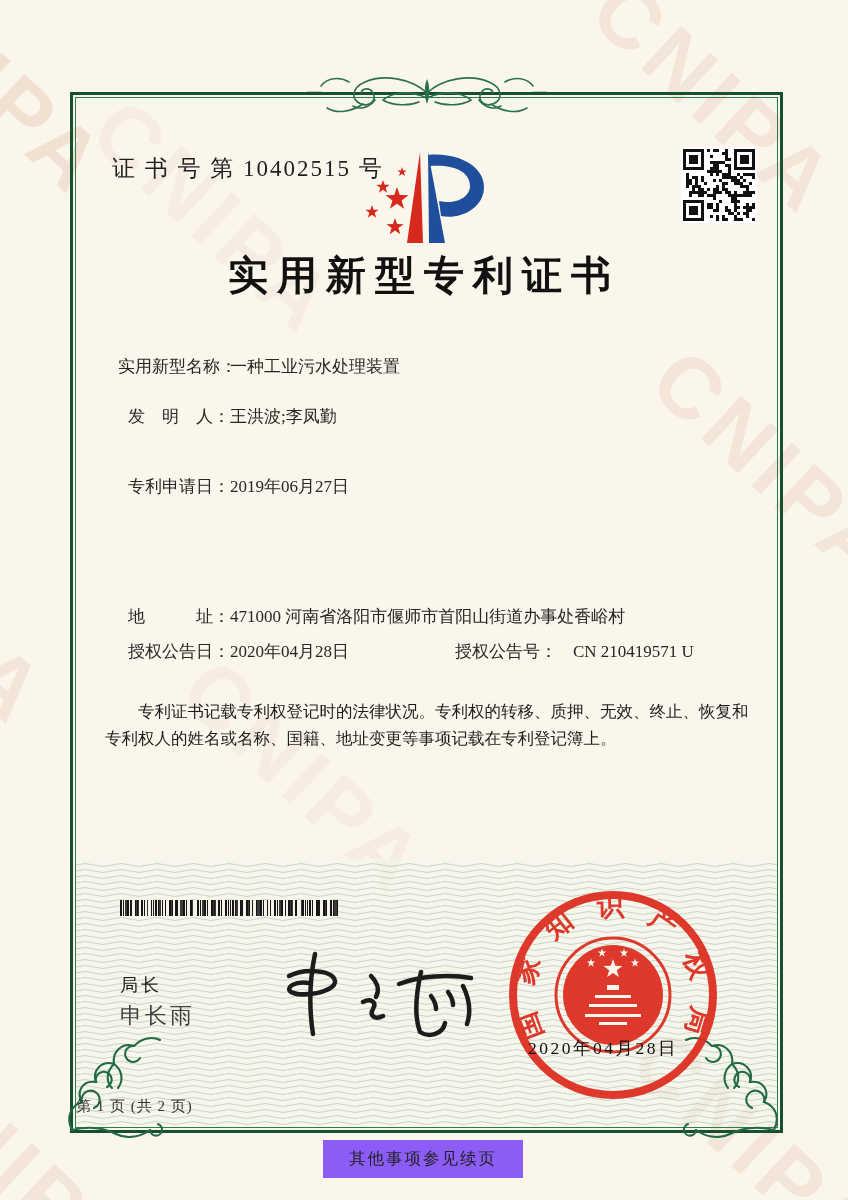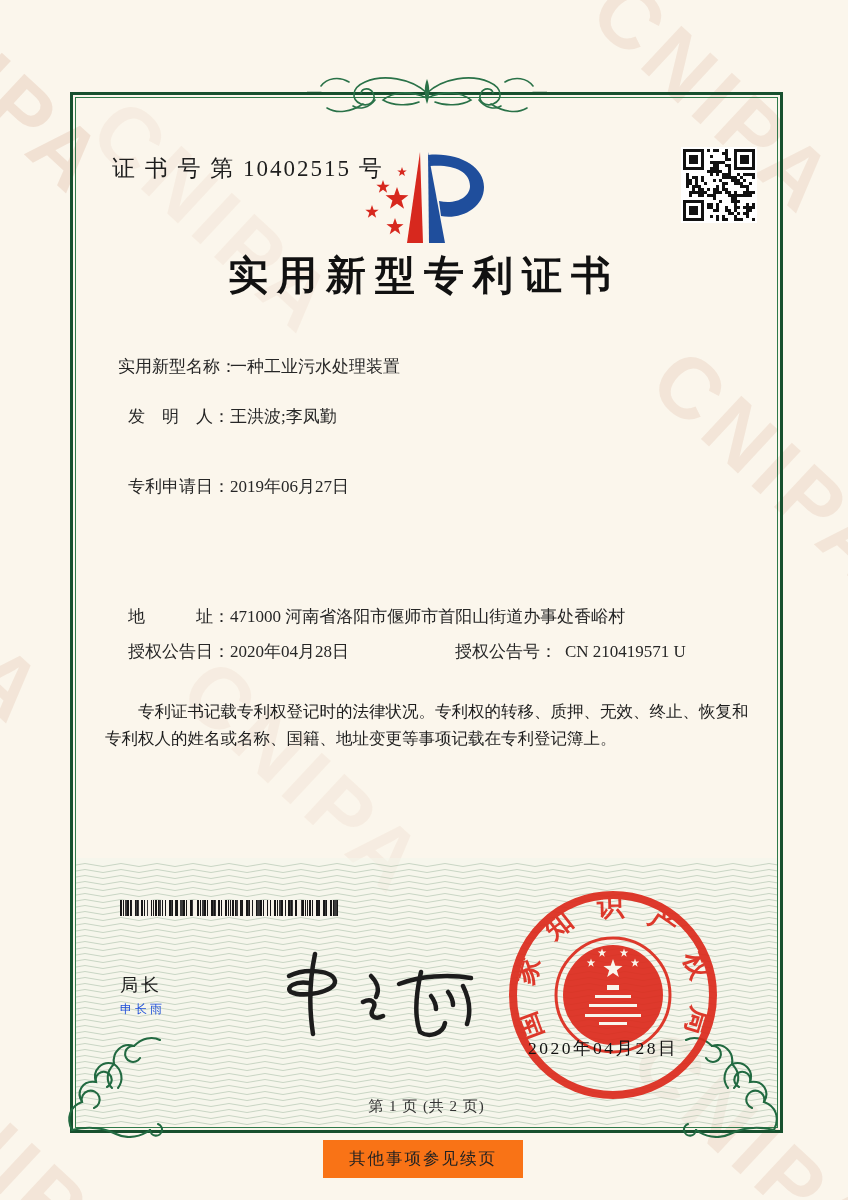--- a/index.html
+++ b/index.html
@@ -13,35 +13,35 @@
   .frame-inner{position:absolute;left:2px;top:2px;right:2px;bottom:2px;border:1px solid #2e7a4a;}
   .guil{position:absolute;left:76px;top:858px;width:701px;height:267px;z-index:2;}
   .orn{position:absolute;z-index:3;}
   .content{position:absolute;z-index:4;}
   .cert-no{left:112px;top:153px;font-size:23px;letter-spacing:2px;color:#1e1e1e;}
   .title{left:0;top:248px;width:848px;text-align:center;font-size:40px;font-weight:bold;
          letter-spacing:9px;color:#111;}
   .frow{left:118px;font-size:17px;color:#262626;white-space:nowrap;text-align:right;}
   .frow .lab{display:inline-block;width:112px;}
   .grant2{position:absolute;left:337px;top:0;white-space:nowrap;}
-  .grant2 .lab{width:auto;margin-right:8px;}
+  .grant2 .lab{width:auto;margin-right:16px;}
   .bodytext{left:105px;top:699px;width:648px;font-size:16.5px;line-height:26.5px;color:#1d1d1d;}
   .bodytext p{margin:0;text-indent:2em;}
   .barcode{left:120px;top:900px;width:218px;height:16px;background-color:#f6f2e8;
     background-image:
       repeating-linear-gradient(90deg,rgba(246,242,232,0) 0 13px,#f6f2e8 13px 15px),
       repeating-linear-gradient(90deg,#161616 0 2px,rgba(0,0,0,0) 2px 3px,#161616 3px 4px,rgba(0,0,0,0) 4px 7px),
       repeating-linear-gradient(90deg,#1d1d1d 0 1px,rgba(0,0,0,0) 1px 5px,#3a3a3a 5px 8px,rgba(0,0,0,0) 8px 11px);}
   .director-t{left:120px;top:966px;font-size:18px;letter-spacing:3px;color:#1b1b1b;margin-top:7px;}
-  .director-n{left:120px;top:1001px;font-size:12px;letter-spacing:3px;color:#1d4ed8;}
+  .director-n{left:120px;top:1001px;font-size:22px;letter-spacing:3px;color:#404040;}
   .sig{left:253px;top:950px;}
   .seal{left:503px;top:885px;z-index:5;}
   .seal-date{left:528px;top:1036px;font-size:17.5px;letter-spacing:2.5px;color:#121212;z-index:6;}
-  .pageno{left:76px;top:1097px;width:701px;text-align:center;font-size:15px;letter-spacing:1px;color:#333;}
-  .note{left:423px;top:1140px;transform:translateX(-50%);background:#f97316;
+  .pageno{left:76px;top:1097px;width:701px;font-size:15px;letter-spacing:1px;color:#333;}
+  .note{left:423px;top:1140px;transform:translateX(-50%);background:#8b5cf6;
         padding:8px 26px;font-size:16.5px;letter-spacing:2px;color:#222;z-index:6;}
   .qrbox{left:681px;top:147px;width:76px;height:76px;background:#fff;}
 </style>
 </head>
 <body>
 
 <div id="page">
 
   <div class="wm o16" style="left:-90px;top:-60px">CNIPA</div>
   <div class="wm o08" style="left:140px;top:80px">CNIPA</div>

